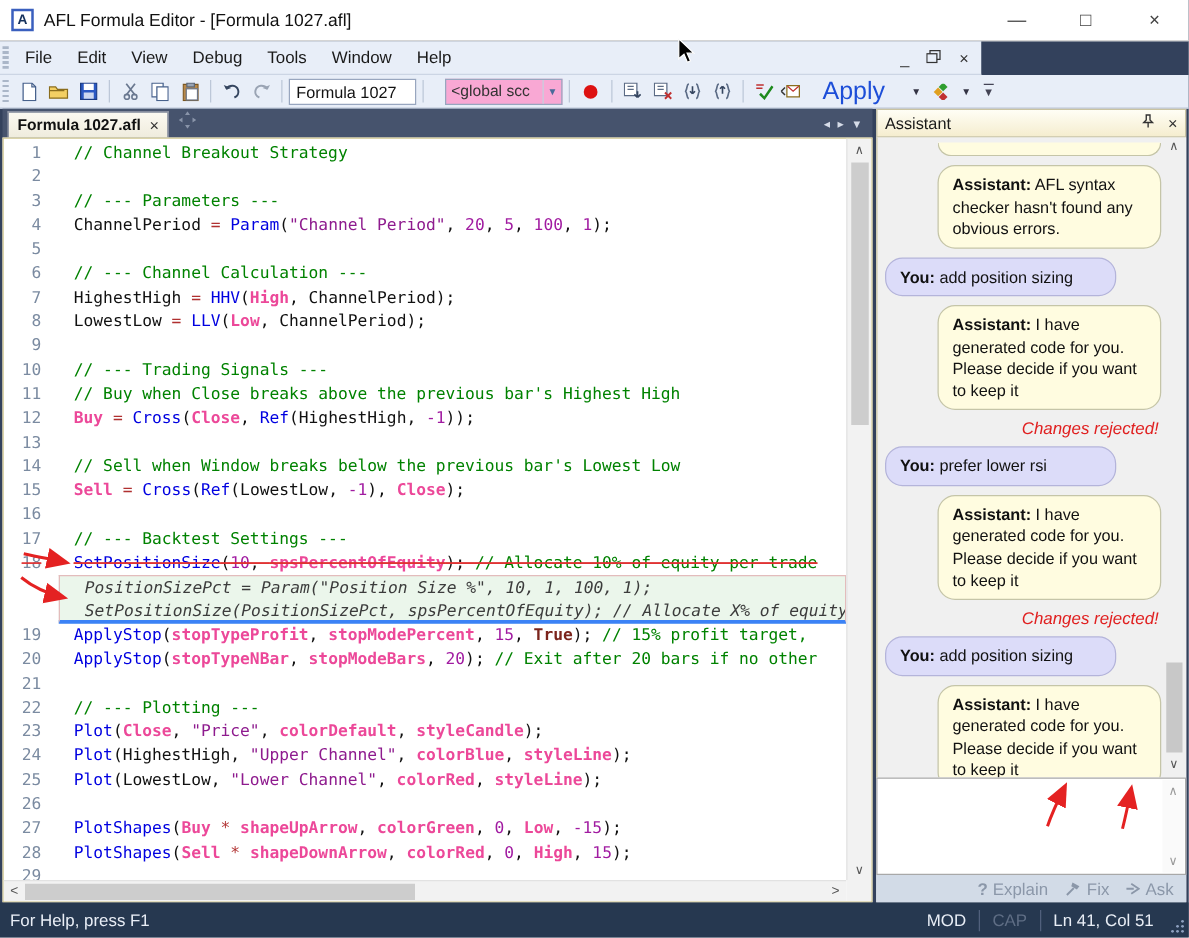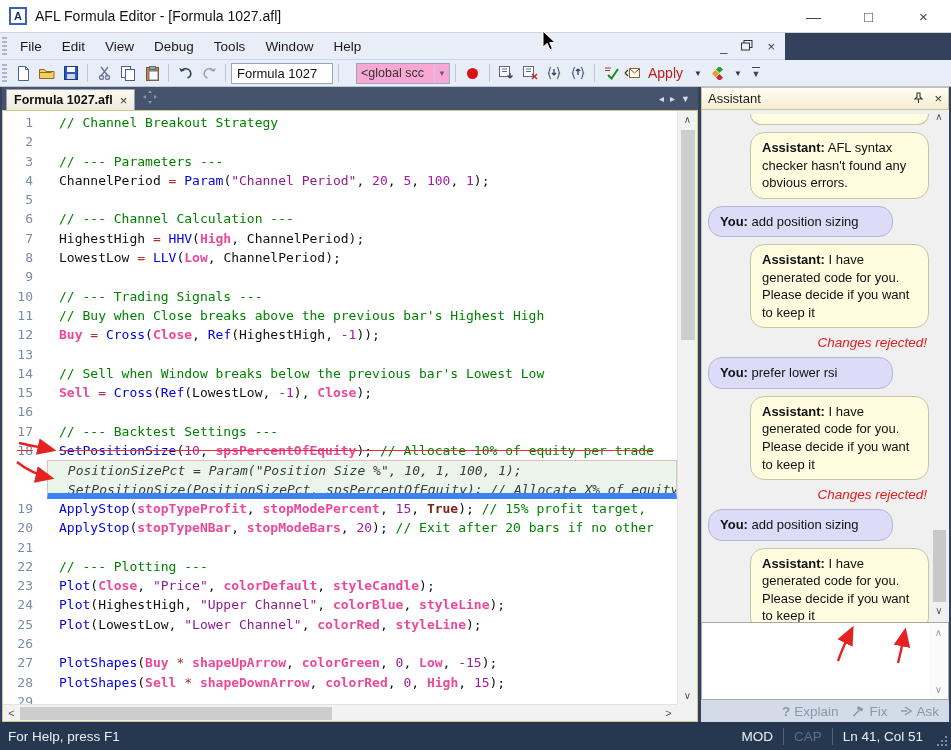--- a/index.html
+++ b/index.html
@@ -32,21 +32,21 @@
   .tb-btn { width:22px; height:22px; display:flex; align-items:center; justify-content:center; }
   .tb-btn svg { display:block; }
   #formula-input { width:102px; height:21px; background:#fff; border:1px solid #98a6bf;
     font-size:13px; padding:0 5px; color:#111; font-family:"Liberation Sans",sans-serif; }
   #scope-combo { width:94px; height:21px; background:#f9a8d4; border:1px solid #98a6bf; display:flex; align-items:center;margin-left:12px; }
   #scope-combo .val { flex:1; font-size:12.5px; color:#333; padding-left:4px; white-space:nowrap; overflow:hidden; }
   #scope-combo .dd { width:15px; height:100%; display:flex; align-items:center; justify-content:center;
     color:#4a6a9a; font-size:8px; border-left:1px solid #c6cfdd; }
   #record-dot { width:11px; height:11px; border-radius:50%; background:#dd1111; margin:0 6px; }
   #apply-group { display:flex; align-items:center; }
-  #apply-label { font-size:14px; color:#b91c1c; margin:0 8px; }
+  #apply-label { font-size:20px; color:#1d4ed8; margin:0 18px; }
   .dd-arrow { font-size:8px; color:#334; padding:0 3px; }
   #tb-overflow { margin-left:2px; width:14px; color:#445; font-size:9px; text-align:center; }
   #tb-overflow .bar { display:block; width:8px; height:1.5px; background:#445; margin:0 auto 1px; }
 
   
   #editor-pane { position:absolute; left:2px; top:87px; width:696px; height:635px; background:#46536d; }
   #tabbar { height:23px; display:flex; align-items:center; }
   #active-tab { margin-left:4px; height:21px; margin-top:2px; background:linear-gradient(#fbf9f1,#efecdd);
     border:1px solid #9aa0ae; border-bottom:none; display:flex; align-items:center; padding:0 7px; gap:7px; }
   #active-tab .lbl { font-size:12.5px; font-weight:bold; color:#111; }
@@ -70,21 +70,21 @@
   .c-kw { color:#ec4899; font-weight:bold; }
   .c-op { color:#b03030; }
   .c-pl { color:#111; }
   .c-tr { color:#7b241c; font-weight:bold; }
   .strike { text-decoration:line-through; text-decoration-color:#e03030; }
   .strike * { text-decoration:line-through; text-decoration-color:#e03030; }
   .ins .codeline { background:#ebf6eb; font-style:italic;
     border-left:1px solid #e3bcbc; border-right:1px solid #e3bcbc; }
   .ins .c-ins { color:#3c3c3c; }
   .ins-top .codeline { border-top:1px solid #e3bcbc; }
-  .ins-bot .codeline { border-bottom:6px solid #3b82f6; }
+  .ins-bot .codeline { border-bottom:3px solid #3b82f6; }
 
   
   #v-scroll { position:absolute; right:0; top:0; width:20px; bottom:17px; background:#f2f2f2;
     border-left:1px solid #e2e2e2; display:flex; flex-direction:column; align-items:center; }
   #v-scroll .ar { height:17px; display:flex; align-items:center; color:#555; font-size:10px; }
   #v-thumb { width:14px; height:210px; background:#cdcdcd; margin-top:2px; }
   #v-scroll .spacer { flex:1; }
   #h-scroll { position:absolute; left:0; bottom:0; right:20px; height:17px; background:#f2f2f2;
     border-top:1px solid #e2e2e2; display:flex; align-items:center; }
   #h-scroll .ar { width:17px; text-align:center; color:#555; font-size:11px; }

